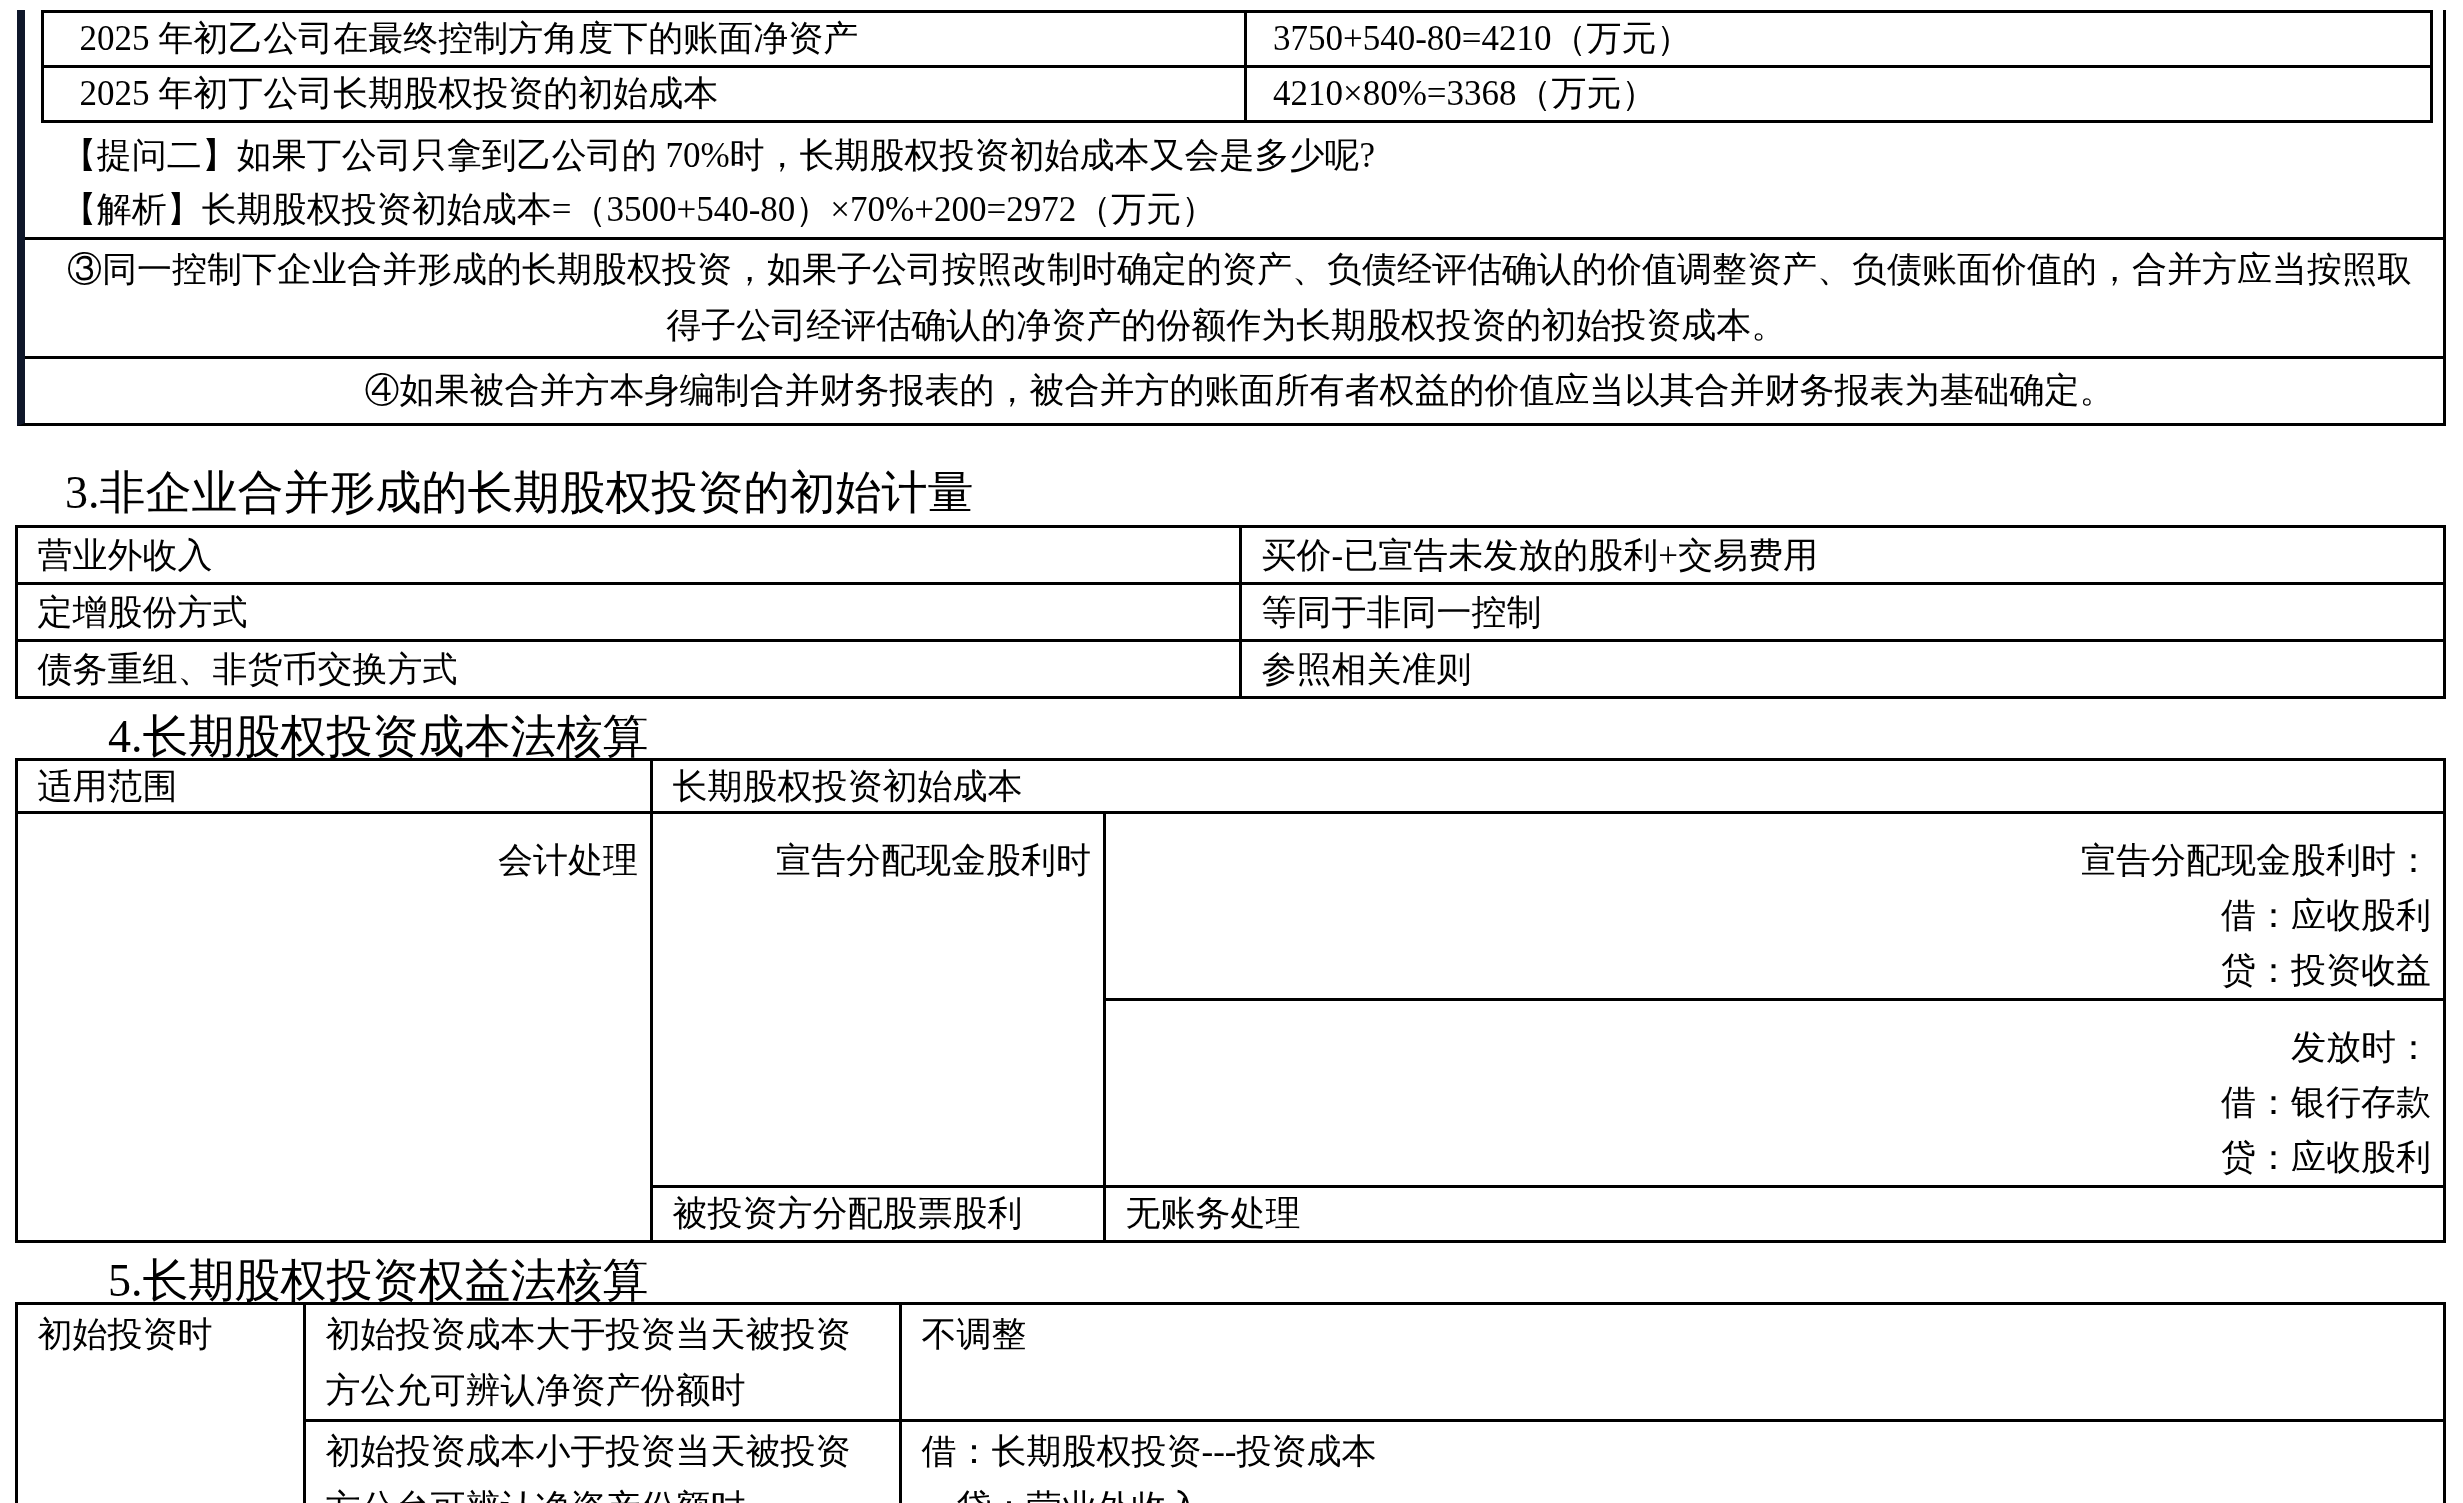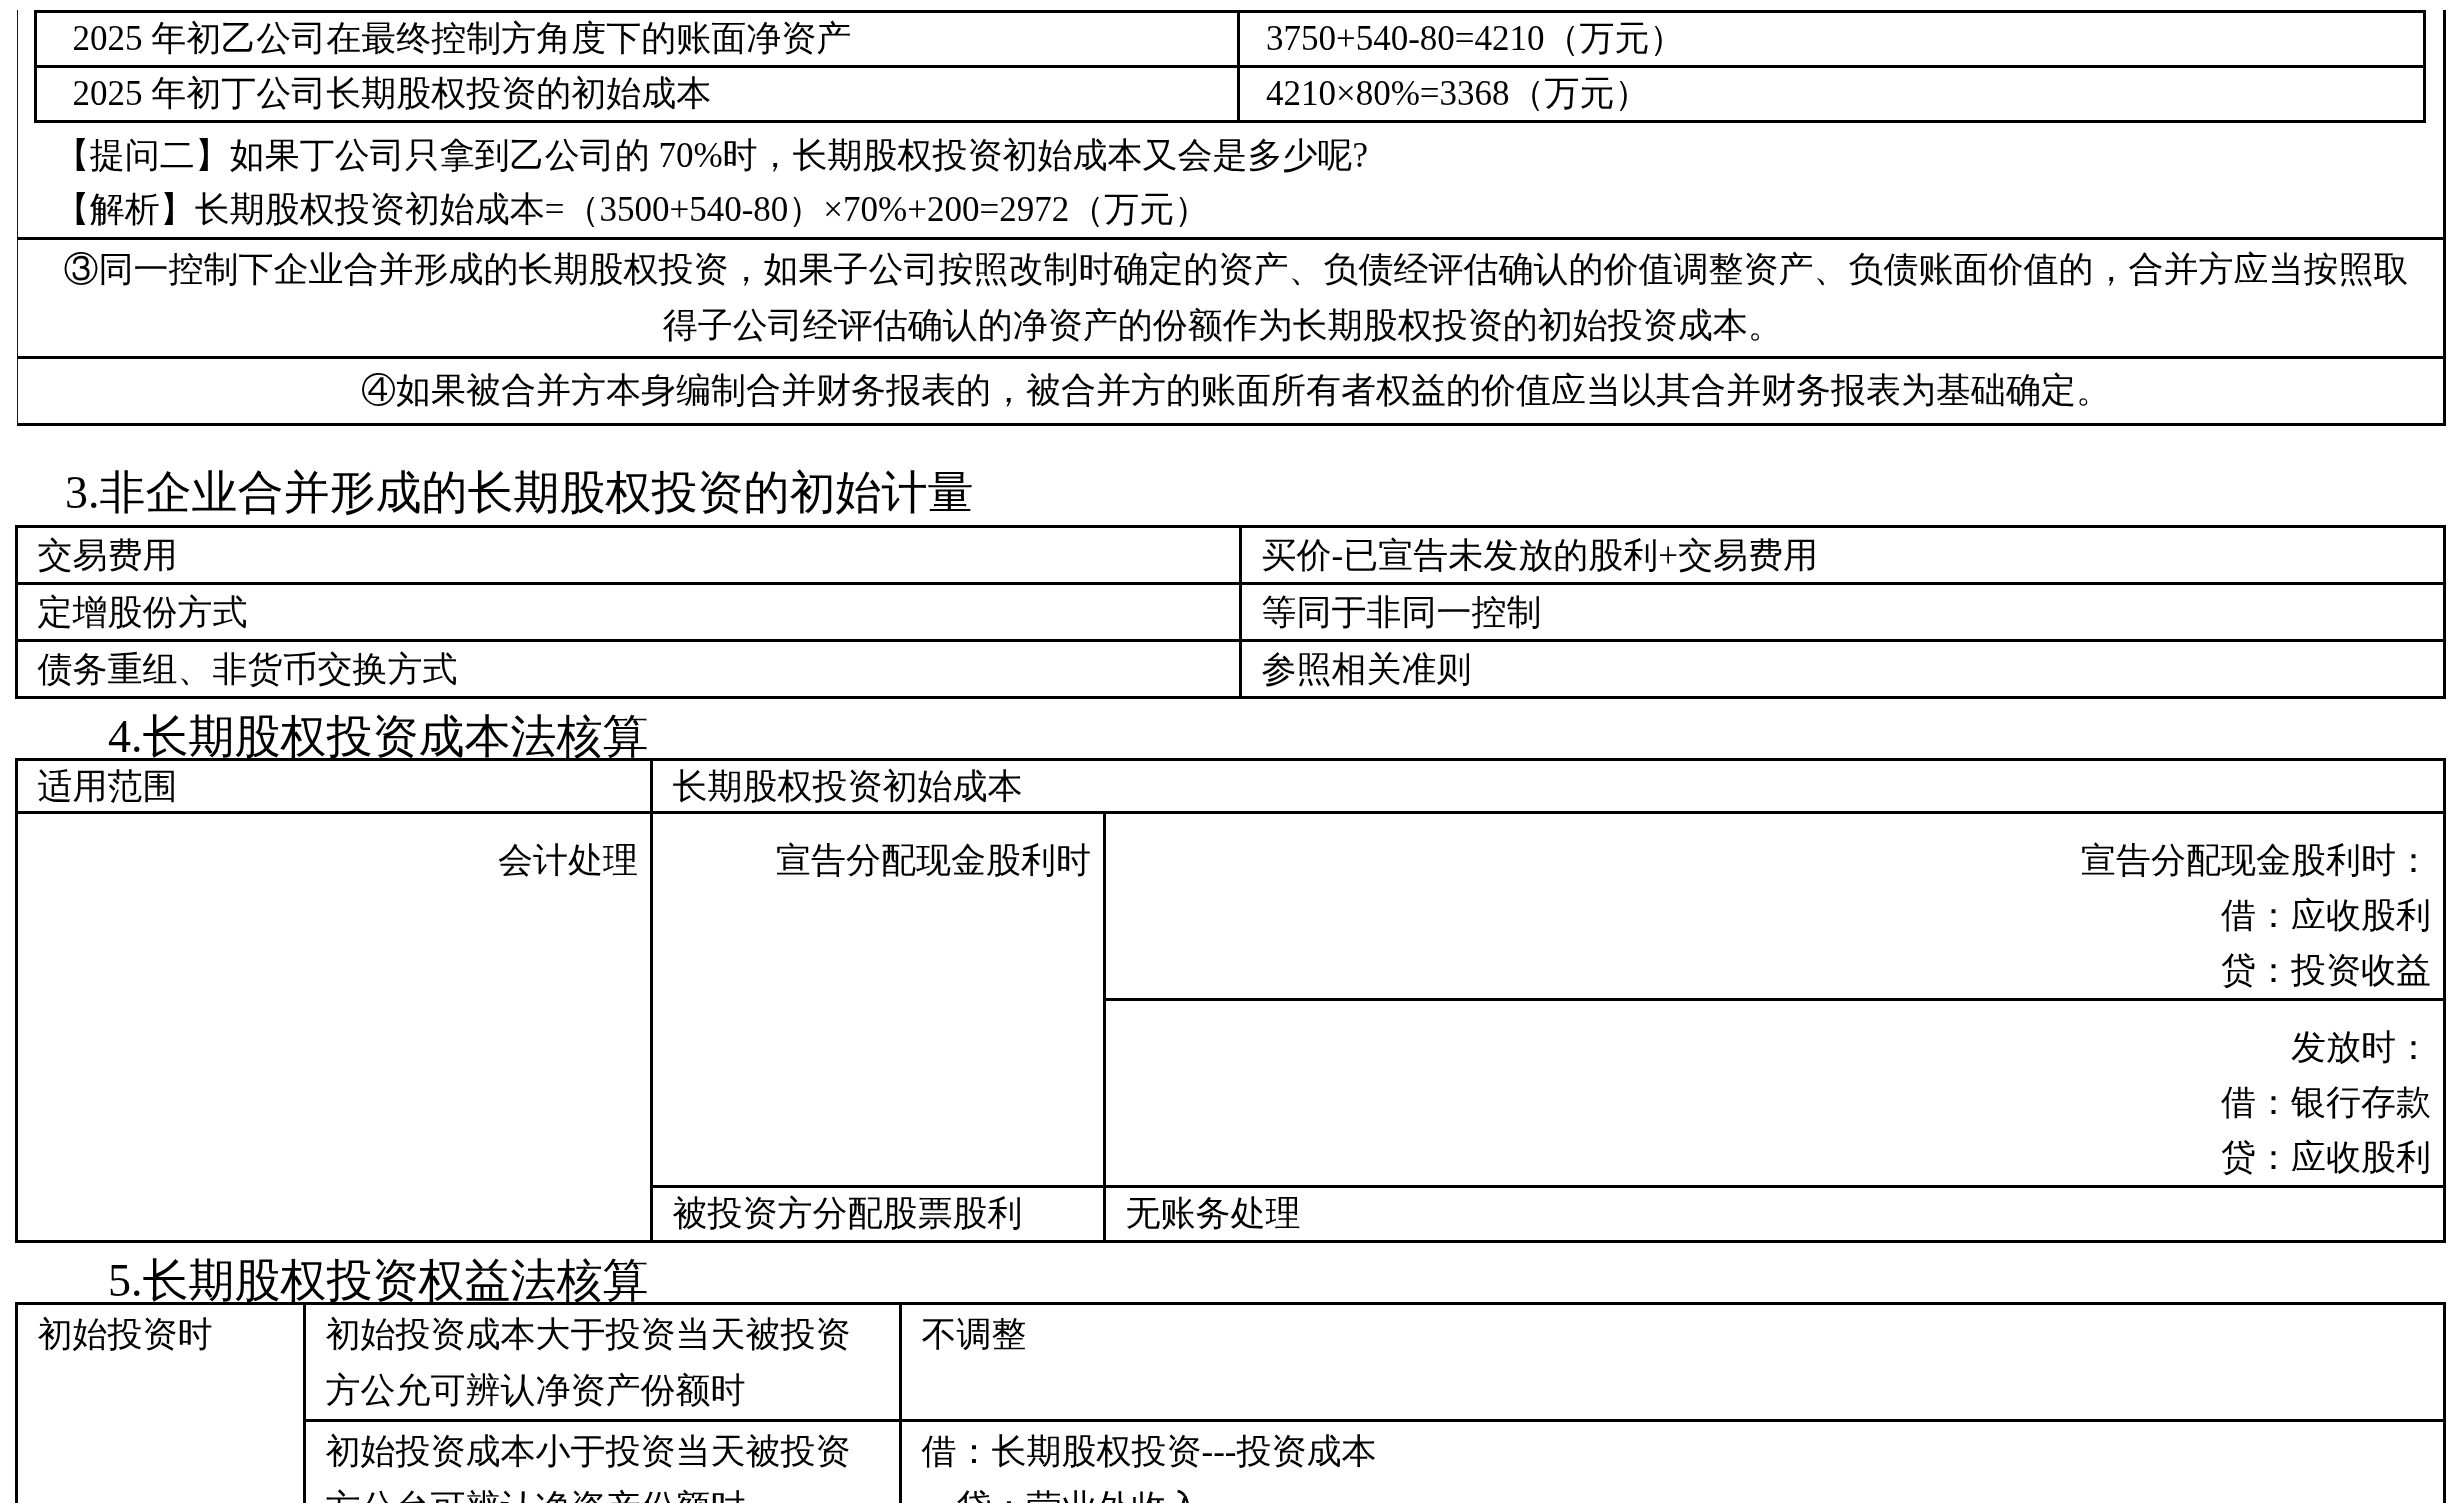--- a/index.html
+++ b/index.html
@@ -10,21 +10,21 @@
     background:#ffffff; color:#000000;
     font-family:"Liberation Serif","DejaVu Serif",serif;
     font-size:35px;
     padding-top:9.9px;
     overflow:hidden;
   }
 
   
   .block1 {
     margin-left:16.7px; width:2429px;
-    border-left:1px solid #0f172a; border-right:3px solid #000; border-bottom:3px solid #000;
+    border-left:8px solid #0f172a; border-right:3px solid #000; border-bottom:3px solid #000;
   }
   .calc-table {
     border-collapse:collapse; table-layout:fixed;
     margin-left:16.7px; width:2392px;
   }
   .calc-table td {
     border:3px solid #000;
     height:55px; vertical-align:middle;
     padding:0 11.8px 0 35px;
     overflow:hidden; white-space:nowrap;
@@ -104,21 +104,21 @@
 
   <h2 class="sec-heading h-3">3.非企业合并形成的长期股权投资的初始计量</h2>
 
   <table class="data-table t2">
     <colgroup>
         <col style="width:1224px">
         <col>
       </colgroup>
     <tbody>
       <tr>
-        <td>交易费用</td>
+        <td>营业外收入</td>
         <td>买价-已宣告未发放的股利+交易费用</td>
       </tr>
       <tr>
         <td>定增股份方式</td>
         <td>等同于非同一控制</td>
       </tr>
       <tr>
         <td>债务重组、非货币交换方式</td>
         <td>参照相关准则</td>
       </tr>

